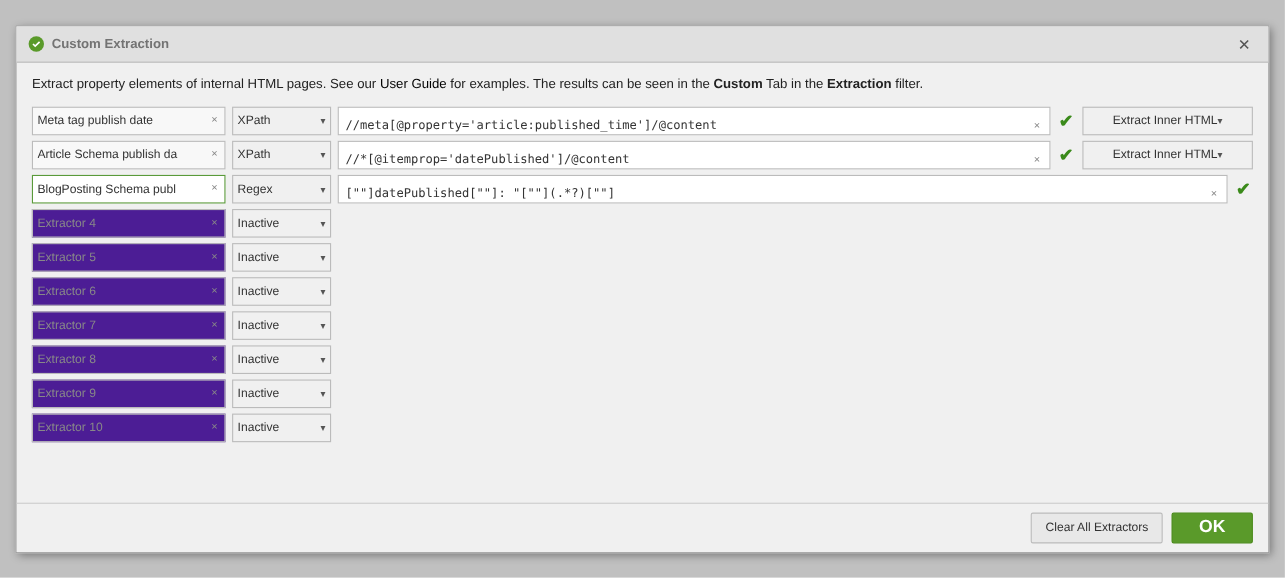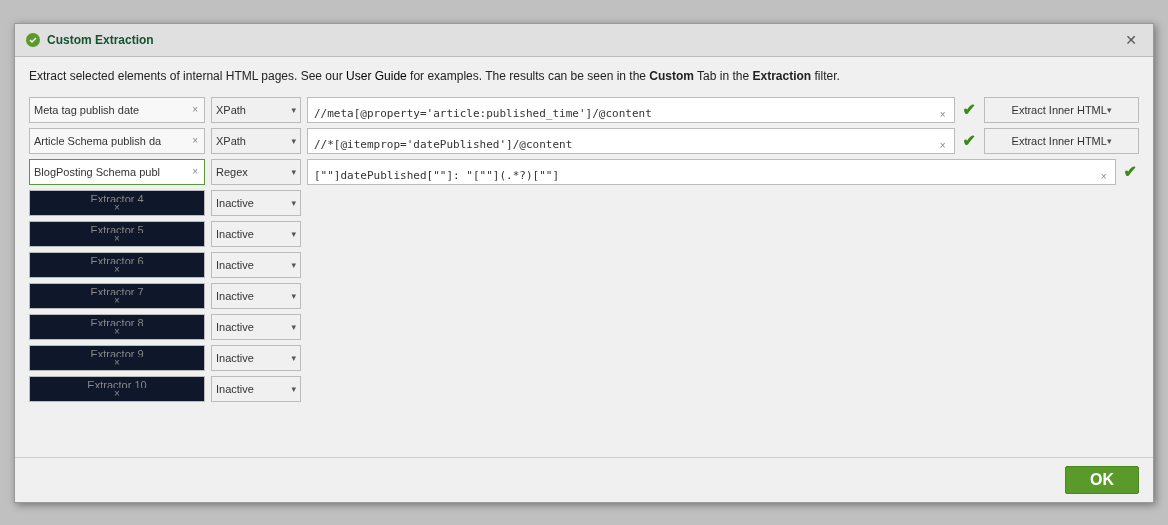--- a/index.html
+++ b/index.html
@@ -36,21 +36,21 @@
       align-items: center;
       gap: 6px;
     }
     .title-icon {
       width: 16px;
       height: 16px;
     }
     .title-text {
       font-weight: 600;
       font-size: 12px;
-      color: #14532d;
+      color: #737373;
     }
     .close-btn {
       background: none;
       border: none;
       cursor: pointer;
       font-size: 14px;
       color: #555;
       padding: 2px 6px;
       border-radius: 2px;
     }
@@ -161,23 +161,22 @@
       display: flex;
       align-items: center;
       justify-content: center;
       cursor: pointer;
     }
     .extract-dropdown-arrow {
       font-size: 9px;
       color: #555;
     }
     .inactive-row .name-field {
-      background: #0f172a;
+      background: #4c1d95;
       color: #888;
-      flex-direction: column;
     }
     .footer {
       padding: 8px 14px;
       display: flex;
       justify-content: flex-end;
       gap: 8px;
       border-top: 1px solid #ccc;
     }
     .btn-clear {
       height: 28px;
@@ -212,21 +211,21 @@
       <svg class="title-icon" viewBox="0 0 16 16">
         <circle cx="8" cy="8" r="7" fill="#5a9a2a"></circle>
         <path d="M5 8 L7 10 L11 6" stroke="white" stroke-width="1.5" fill="none"></path>
       </svg>
       <span class="title-text">Custom Extraction</span>
     </div>
     <button class="close-btn">✕</button>
   </div>
 
   <div class="description">
-    <span>Extract selected elements of internal HTML pages. See our </span><a href="#">User Guide</a><span> for examples. The results can be seen in the </span><strong>Custom</strong><span> Tab in the </span><strong>Extraction</strong><span> filter.</span>
+    <span>Extract property elements of internal HTML pages. See our </span><a href="#">User Guide</a><span> for examples. The results can be seen in the </span><strong>Custom</strong><span> Tab in the </span><strong>Extraction</strong><span> filter.</span>
   </div>
 
   <div class="content-area" id="extractors-container">
   <div class="extractor-row">
         <div class="name-field">
           <span class="name-field-text">Meta tag publish date</span>
           <span class="name-field-x">×</span>
         </div>
         <div class="type-dropdown">
           <span>XPath</span>
@@ -342,15 +341,16 @@
           <span class="name-field-x">×</span>
         </div>
         <div class="type-dropdown">
           <span>Inactive</span>
           <span class="type-dropdown-arrow">▾</span>
         </div>
       </div>
     </div>
 
   <div class="footer">
+    <button class="btn-clear">Clear All Extractors</button>
     <button class="btn-ok">OK</button>
   </div>
 </div>
 
 </body></html>

